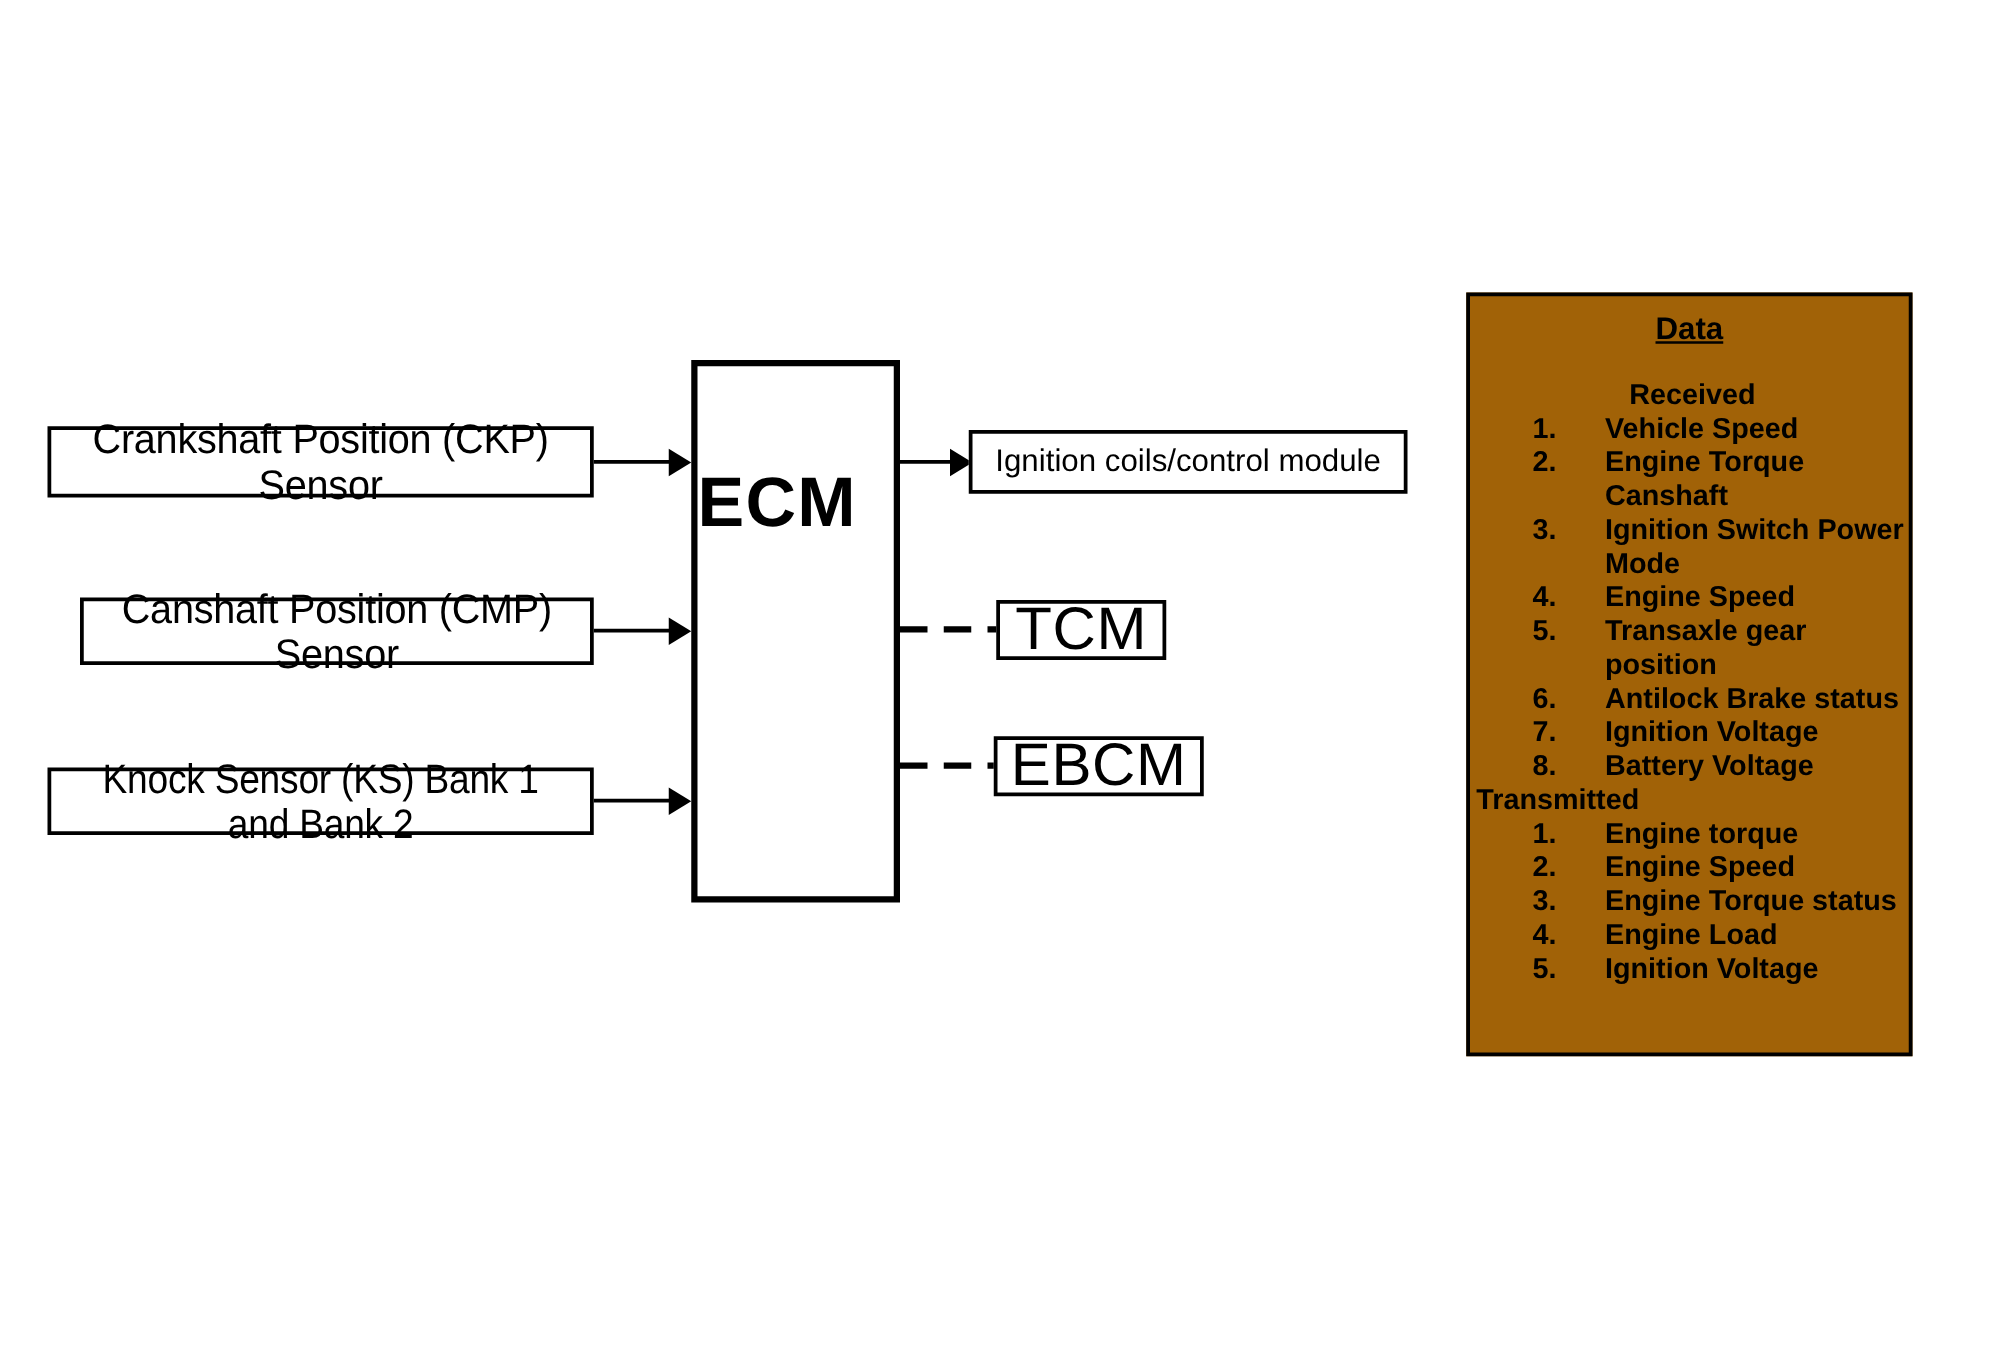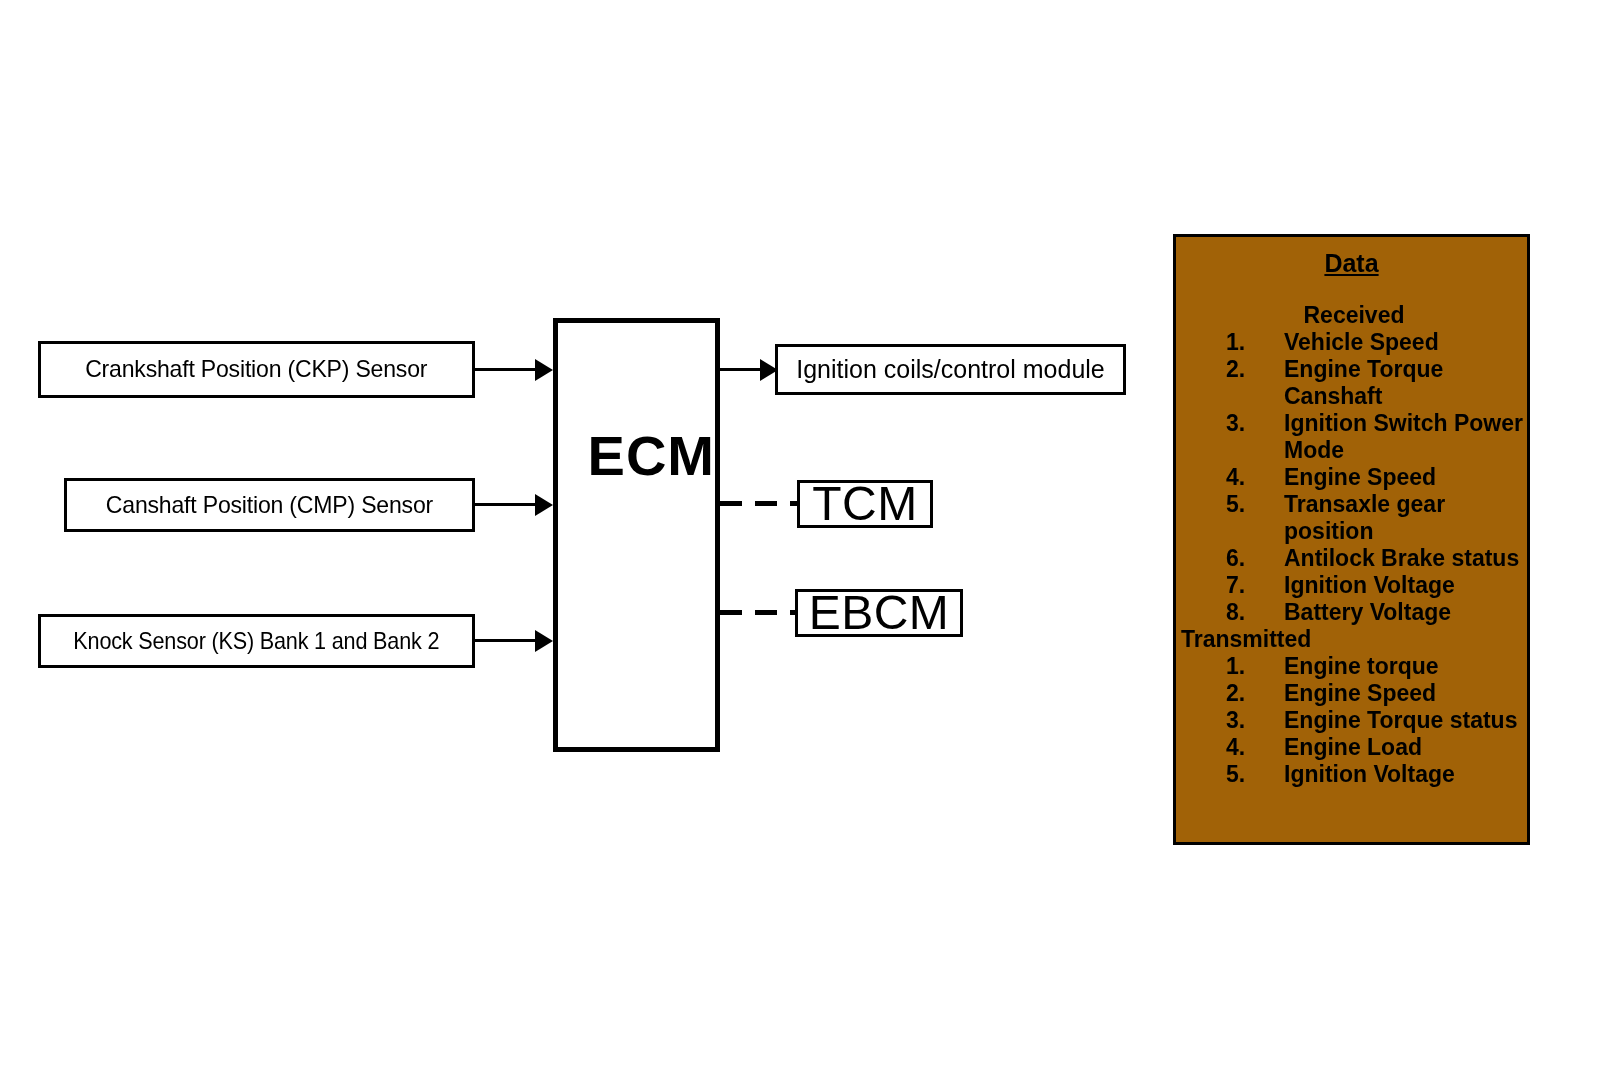--- a/index.html
+++ b/index.html
@@ -26,21 +26,21 @@
     background: #ffffff;
     display: flex;
     align-items: center;
     justify-content: center;
     text-align: center;
     line-height: 1.1;
   }
 
   
   .sensor-box {
-    font-size: 24px;
+    font-size: 33px;
     letter-spacing: -0.2px;
   }
   .sensor-box.condensed {
     font-stretch: condensed;
     transform-origin: center center;
   }
   .sensor-box .label-inner {
     display: inline-block;
     transform: scaleX(0.96);
   }
@@ -48,23 +48,22 @@
     transform: scaleX(0.90);
   }
 
   
   #ecm-block {
     border-width: 5px;
     font-weight: bold;
     font-size: 56px;
     letter-spacing: 1px;
     align-items: flex-start;
-    justify-content: flex-end;
-    padding-top: 102px;
-    margin-top: 30px;
+    justify-content: flex-start;
+    padding-top: 78px;
   }
 
   
   .module-box {
     font-size: 25px;
   }
   .module-box.big-label {
     font-size: 48px;
     letter-spacing: 0.5px;
   }

